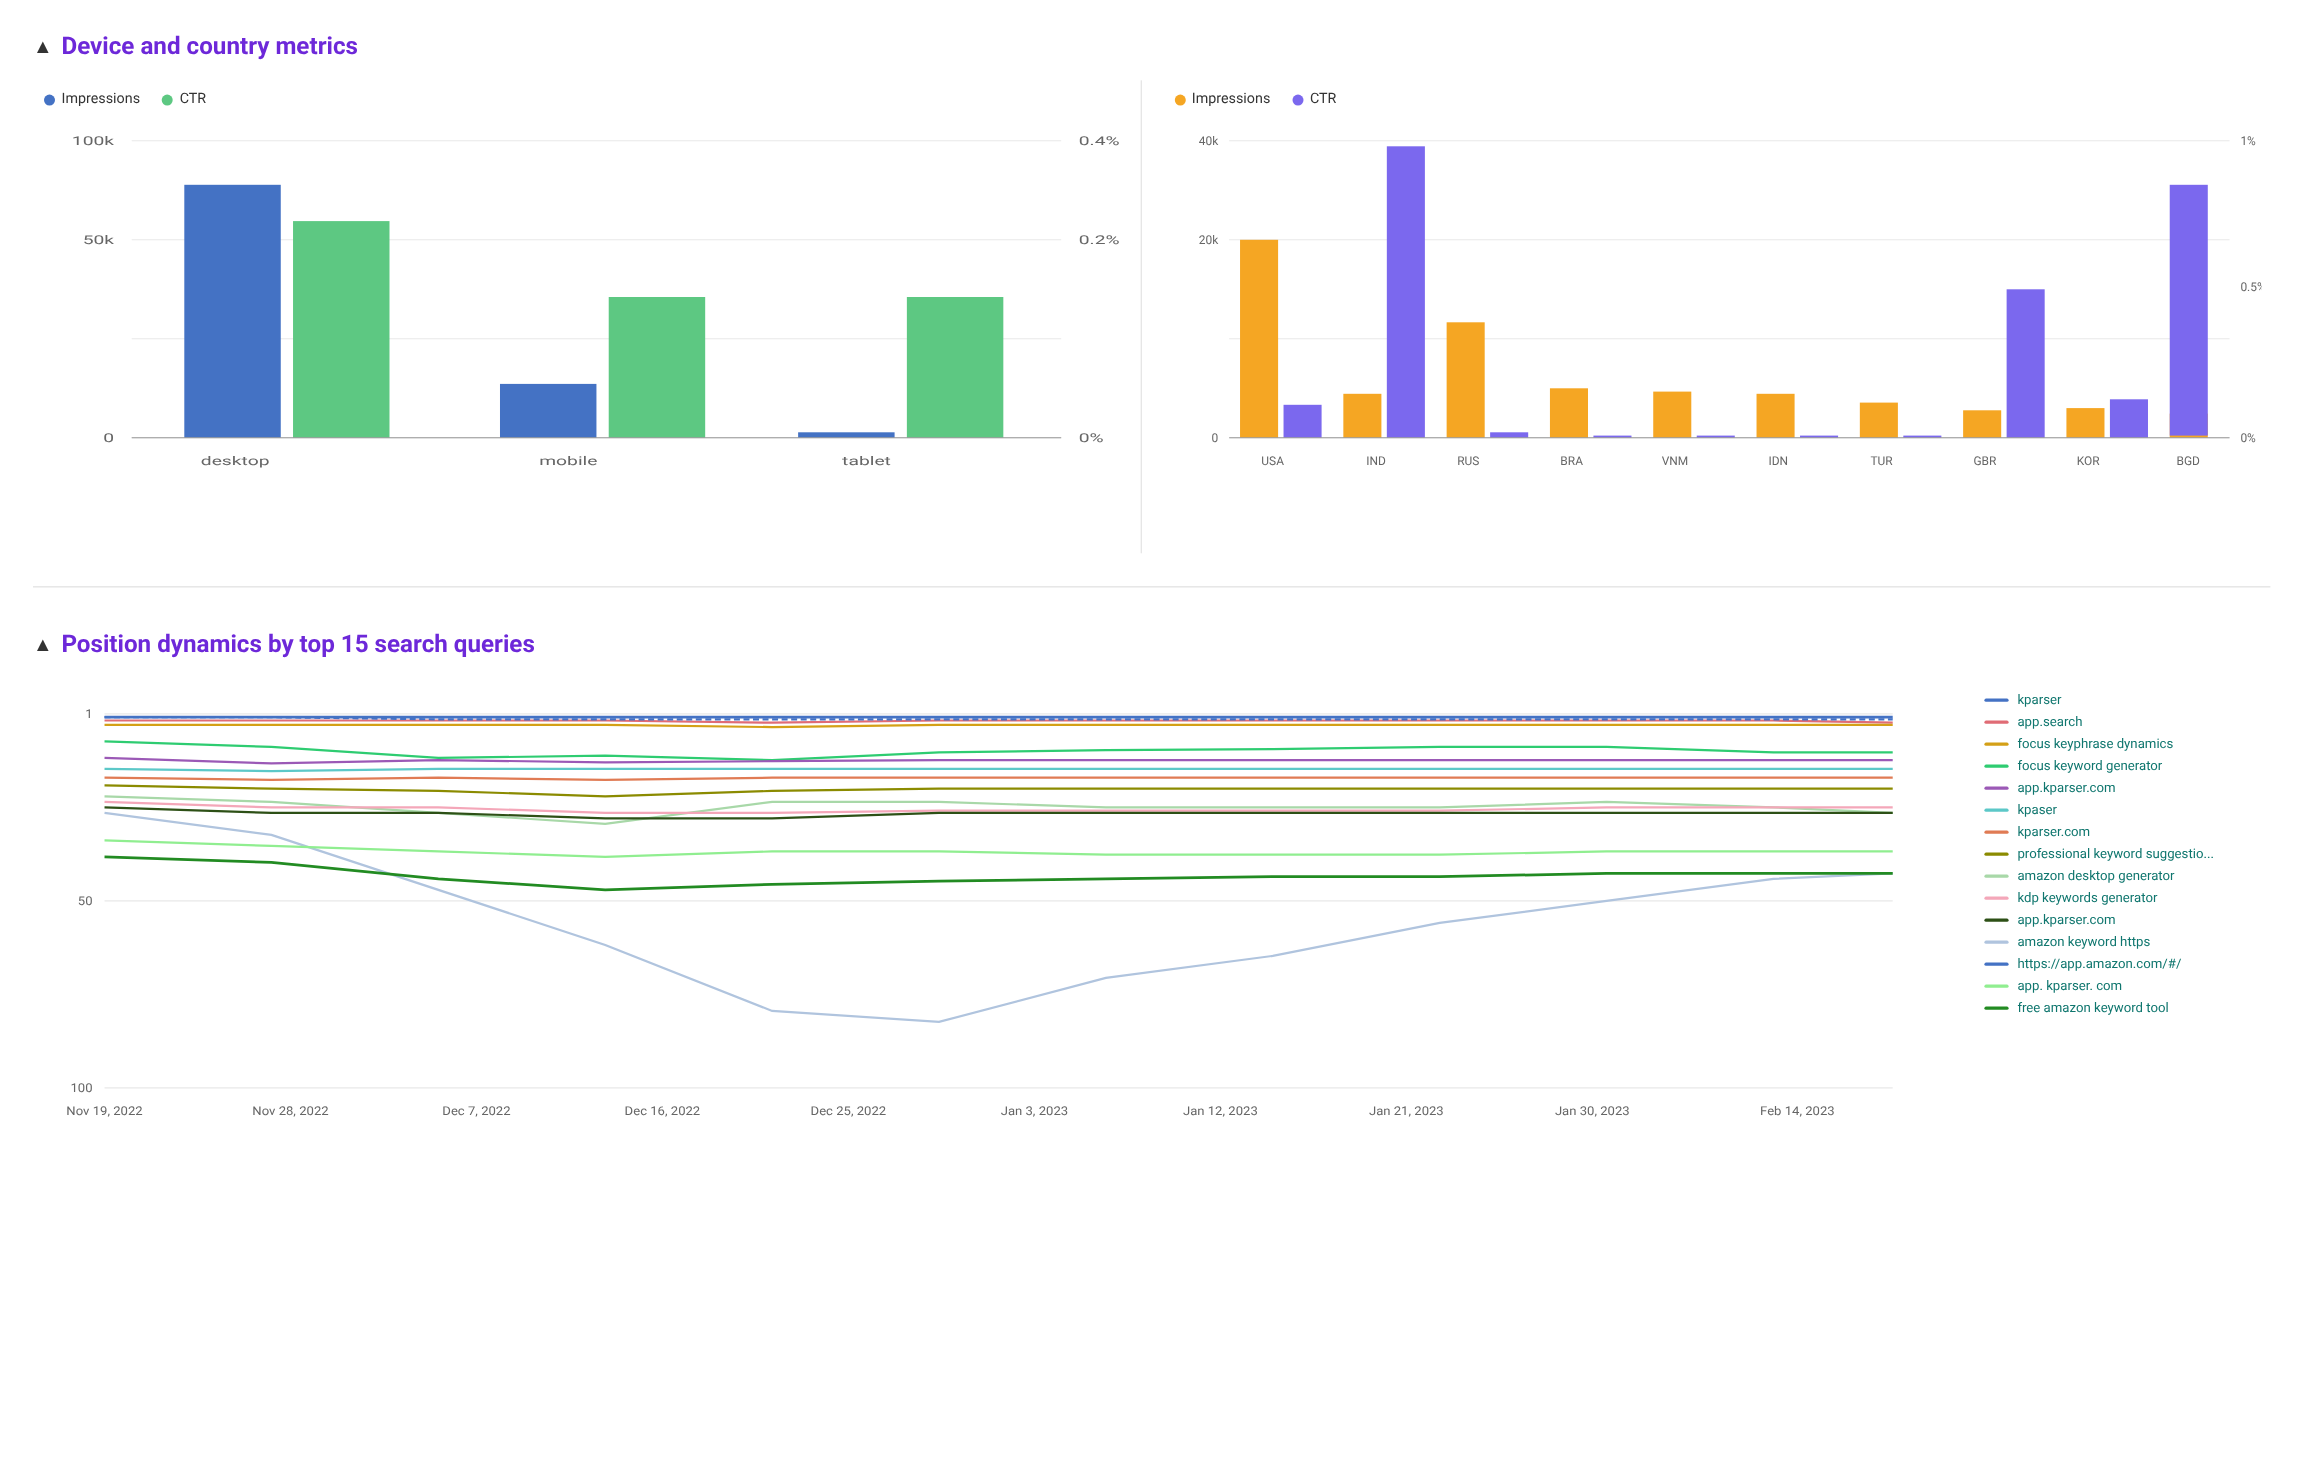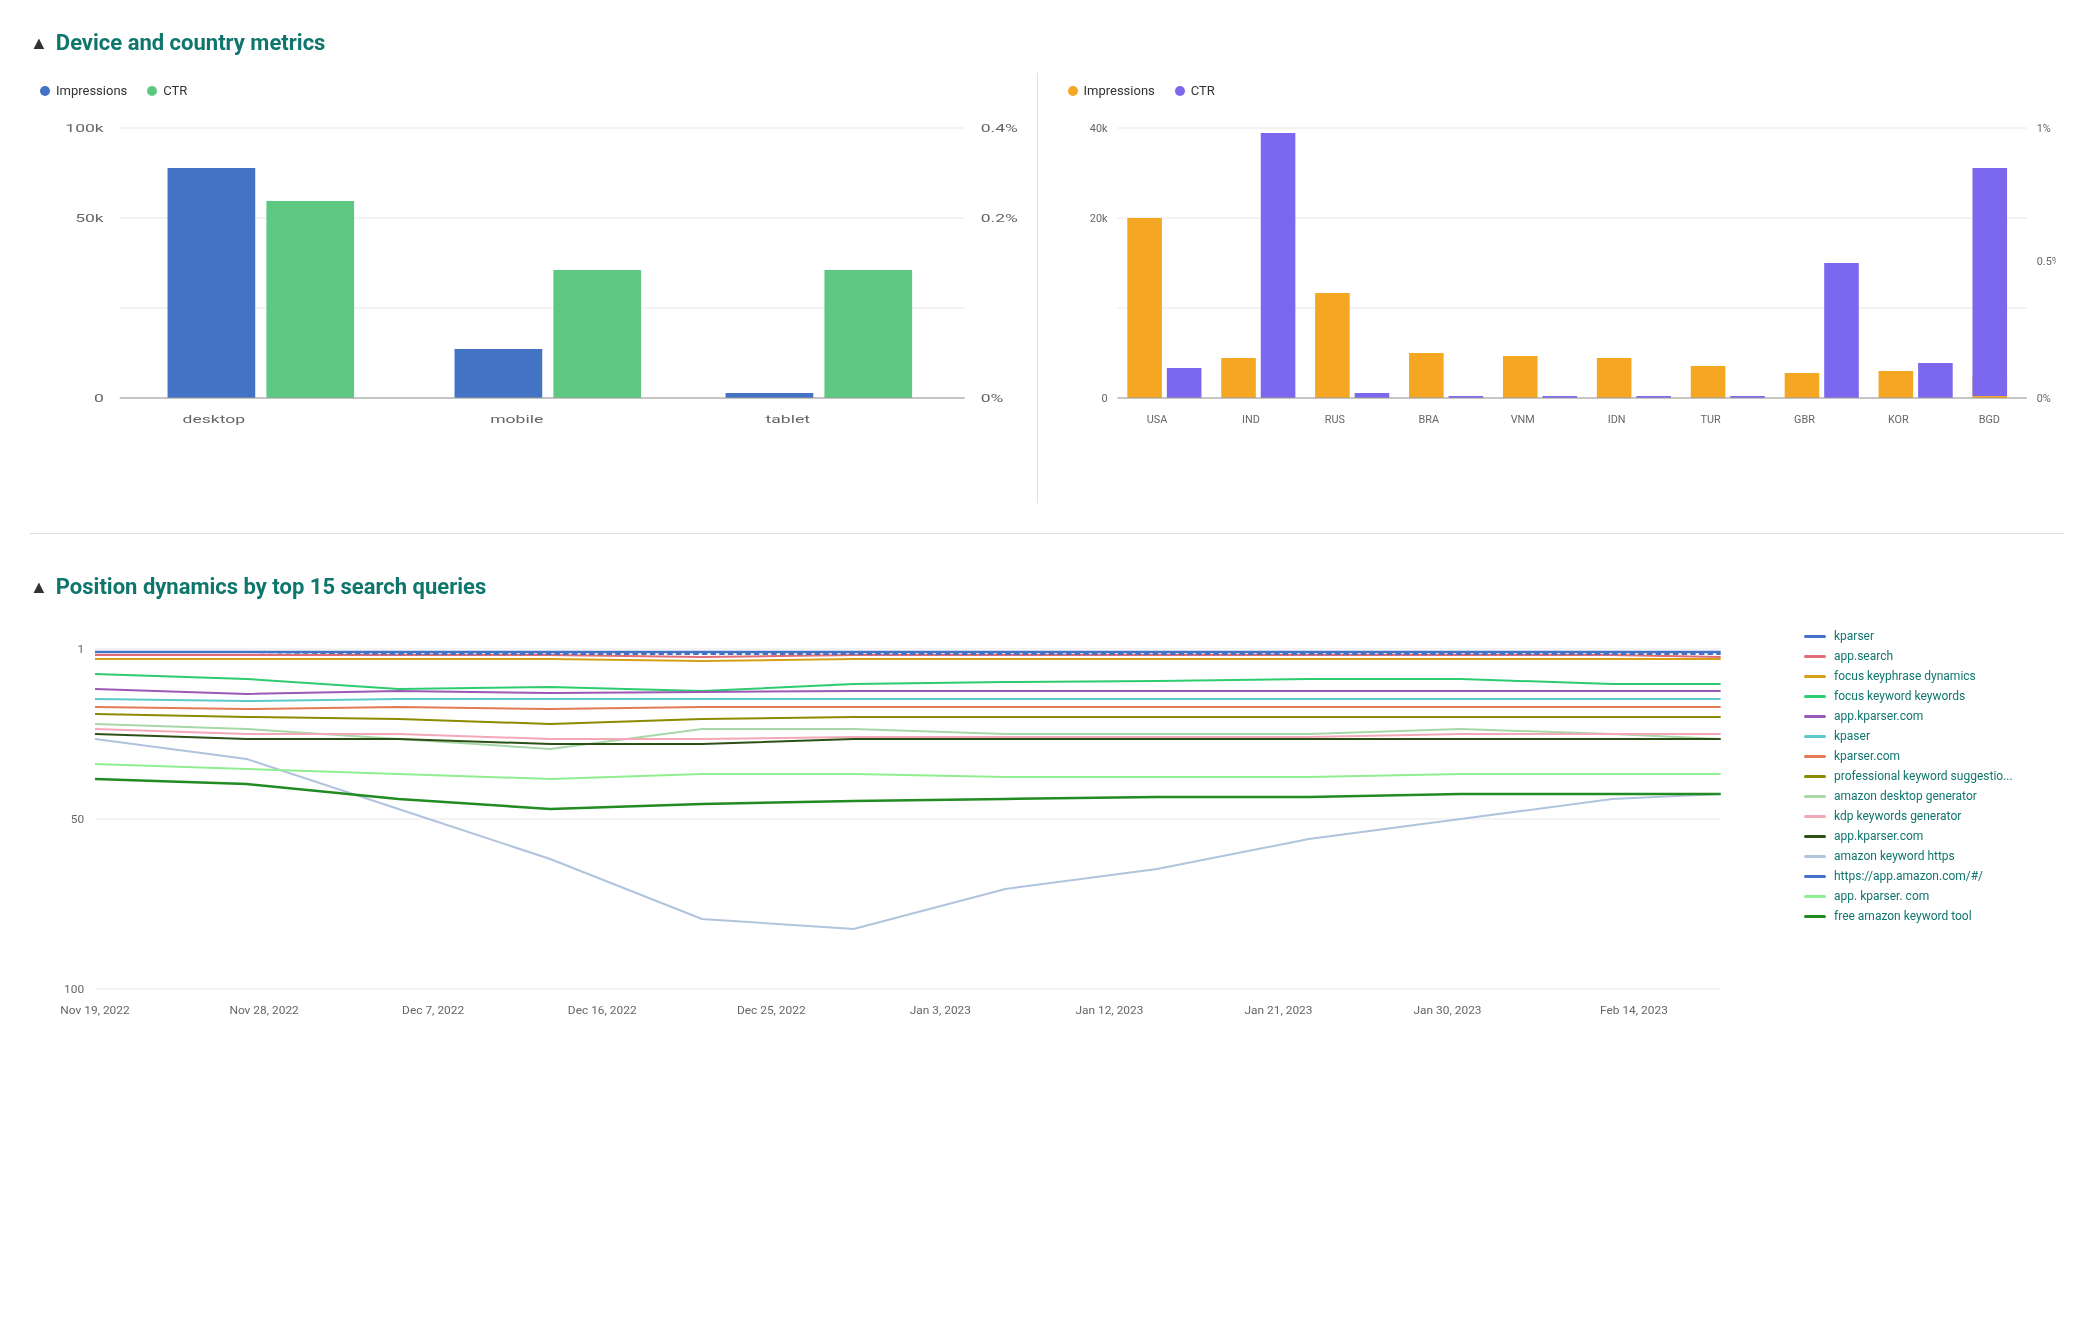--- a/index.html
+++ b/index.html
@@ -17,21 +17,21 @@
     .section-header {
       display: flex;
       align-items: center;
       gap: 8px;
       margin-bottom: 18px;
       padding-top: 10px;
     }
     .section-title {
       font-size: 22px;
       font-weight: 700;
-      color: #0f766e;
+      color: #6d28d9;
     }
     .chevron-icon {
       font-size: 18px;
       color: #333;
       cursor: pointer;
     }
     .charts-row {
       display: flex;
       gap: 0;
       width: 100%;
@@ -318,21 +318,21 @@
         <div class="line-legend-item">
           <div class="line-legend-dash" style="background:#E06C75;"></div>
           <span>app.search</span>
         </div>
         <div class="line-legend-item">
           <div class="line-legend-dash" style="background:#D4A017;"></div>
           <span>focus keyphrase dynamics</span>
         </div>
         <div class="line-legend-item">
           <div class="line-legend-dash" style="background:#2ECC71;"></div>
-          <span>focus keyword keywords</span>
+          <span>focus keyword generator</span>
         </div>
         <div class="line-legend-item">
           <div class="line-legend-dash" style="background:#9B59B6;"></div>
           <span>app.kparser.com</span>
         </div>
         <div class="line-legend-item">
           <div class="line-legend-dash" style="background:#5CC8C8;"></div>
           <span>kpaser</span>
         </div>
         <div class="line-legend-item">

